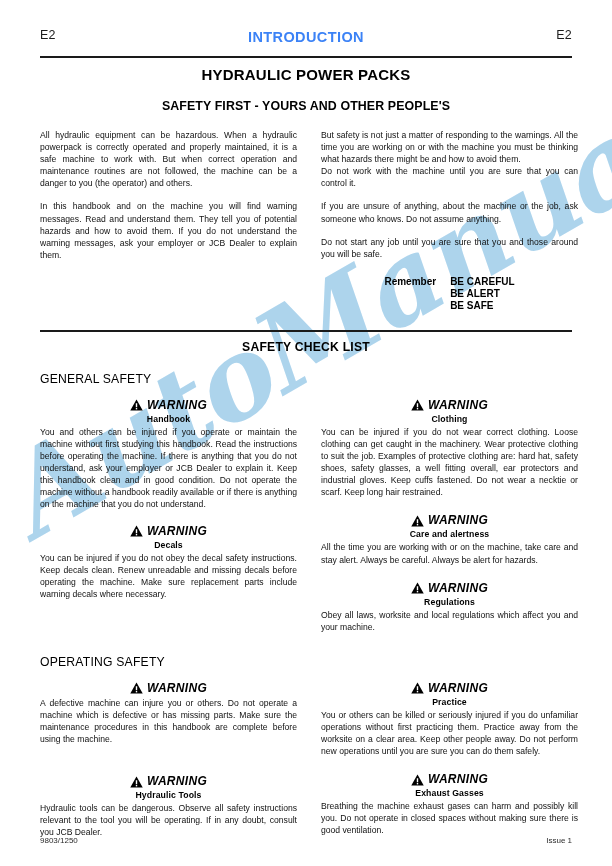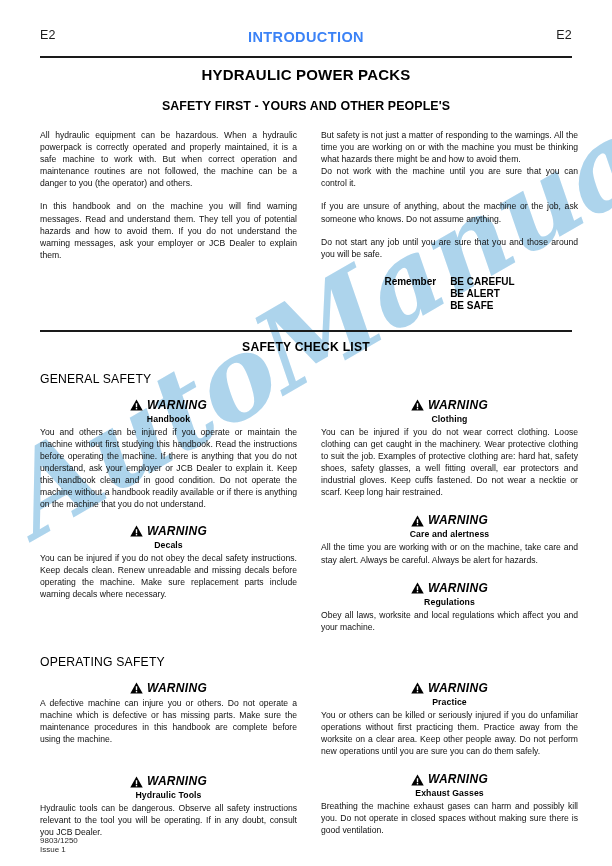--- a/index.html
+++ b/index.html
@@ -206,21 +206,20 @@
   .footer {
     position: absolute;
     left: 40px;
     right: 40px;
     top: 836px;
     width: 532px;
     display: flex;
     justify-content: space-between;
     font-size: 8px;
     color: #2b2b2b;
-    flex-direction: column;
   }
 </style>
 </head>
 <body>
 
 <div id="page">
 
   <div id="watermark">
     <div class="wm-text" style="color: rgb(169, 210, 236);">AutoManual</div>
   </div>

